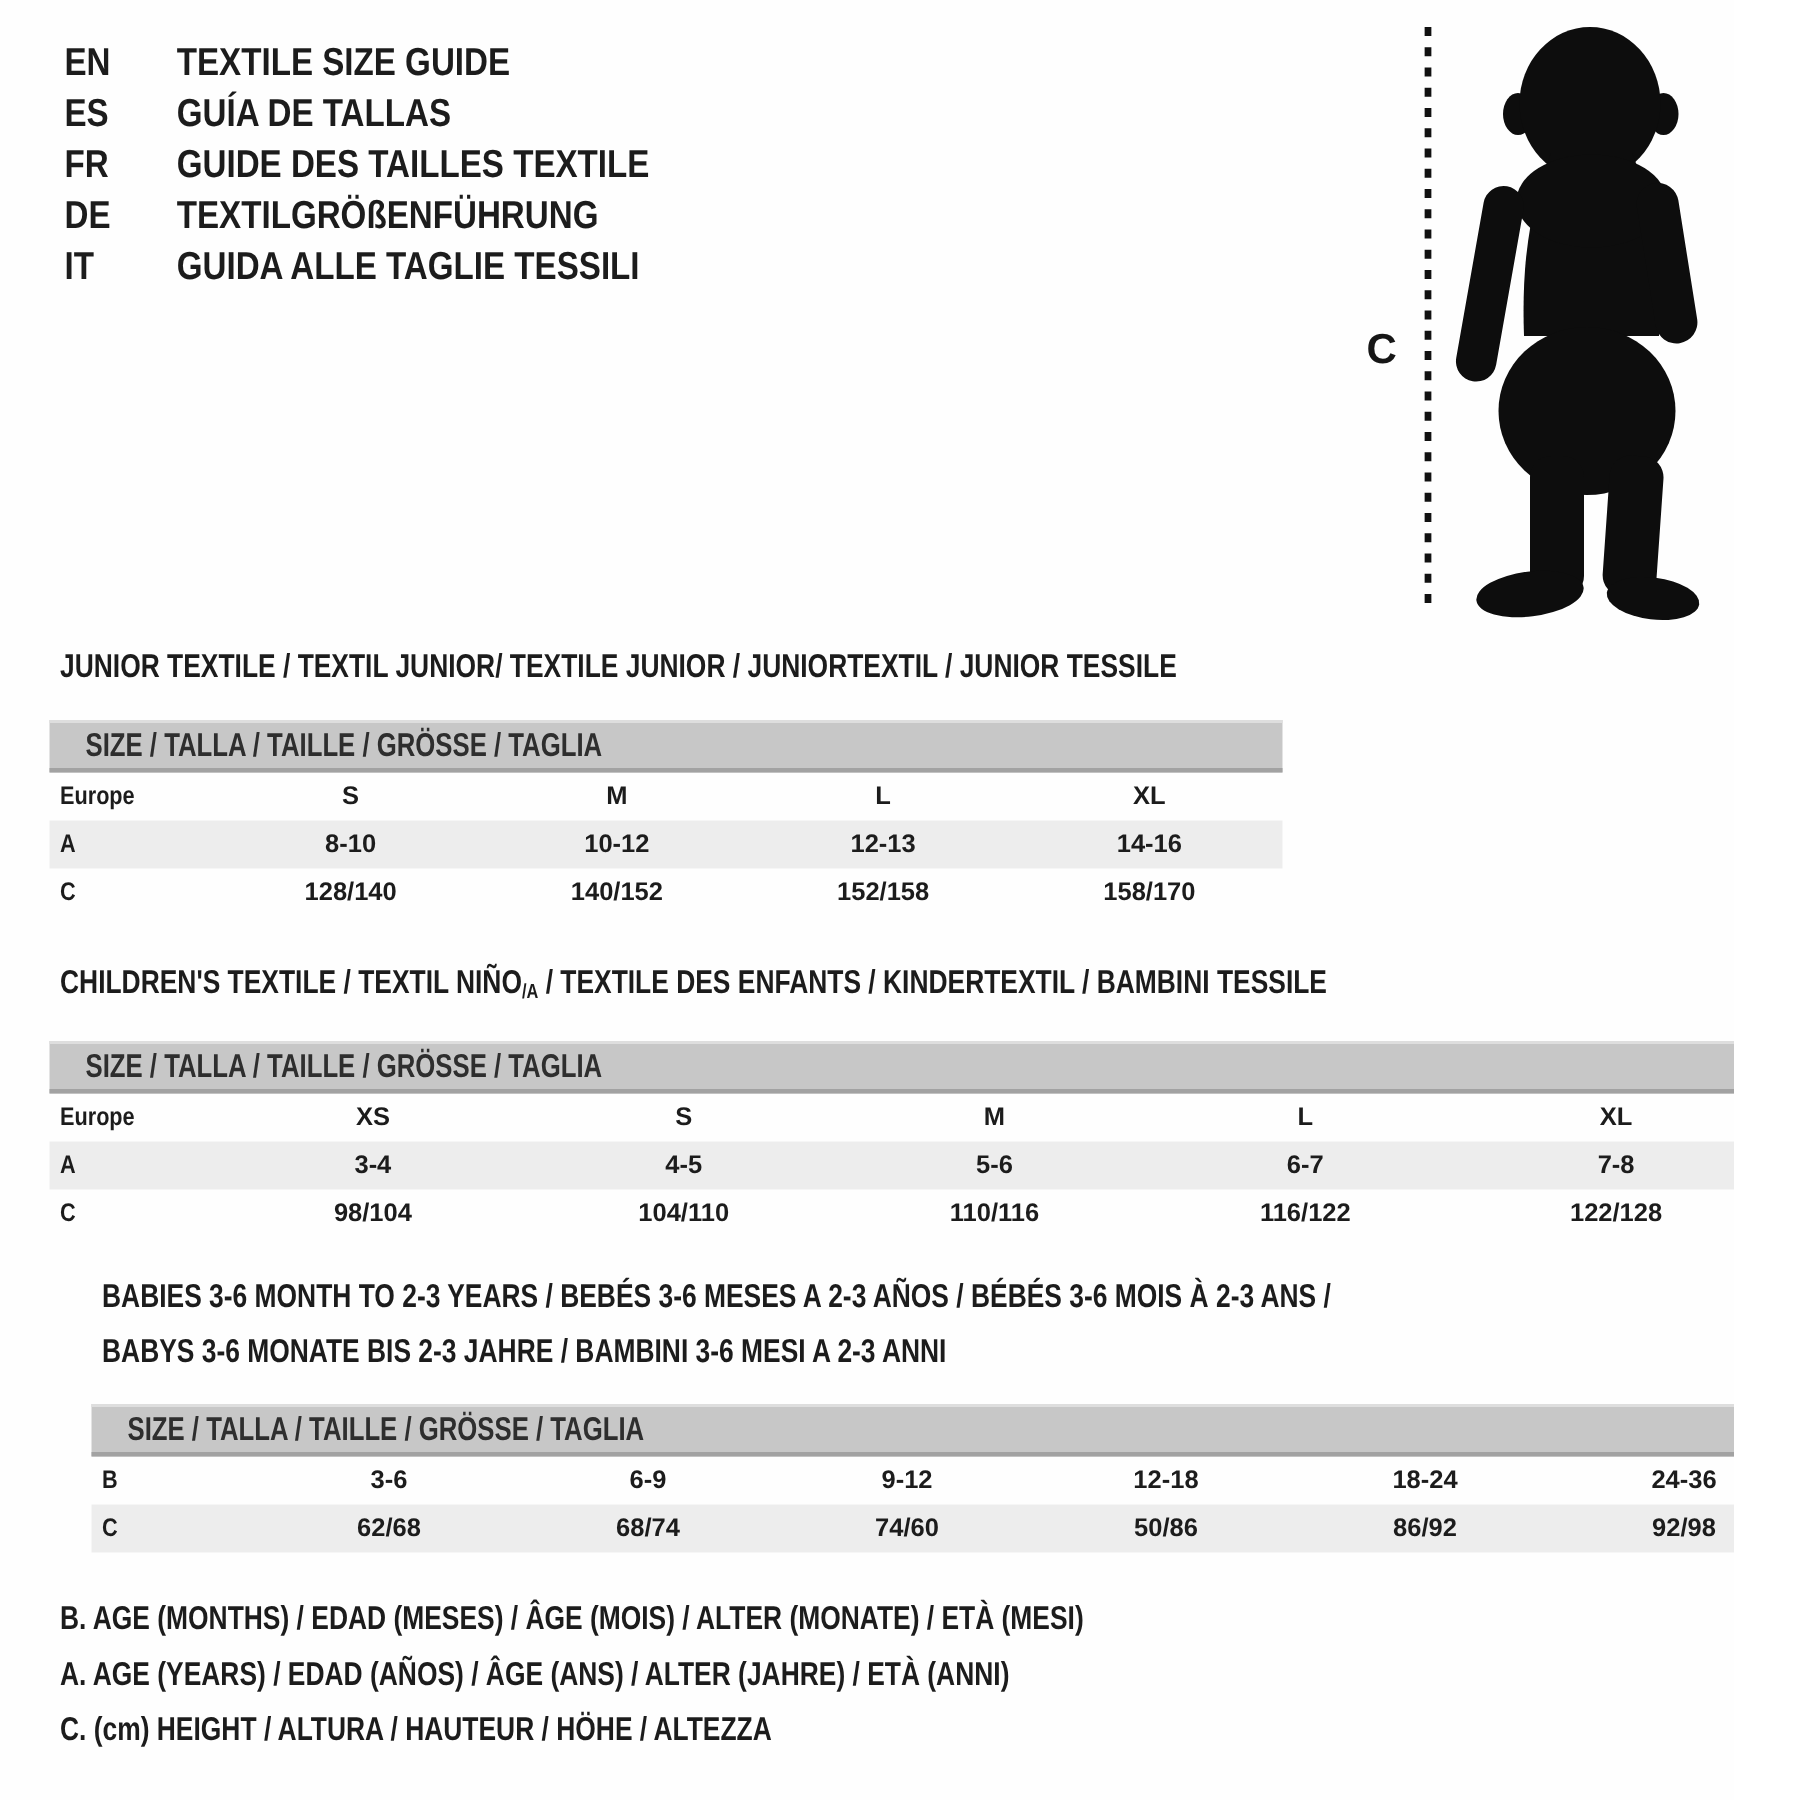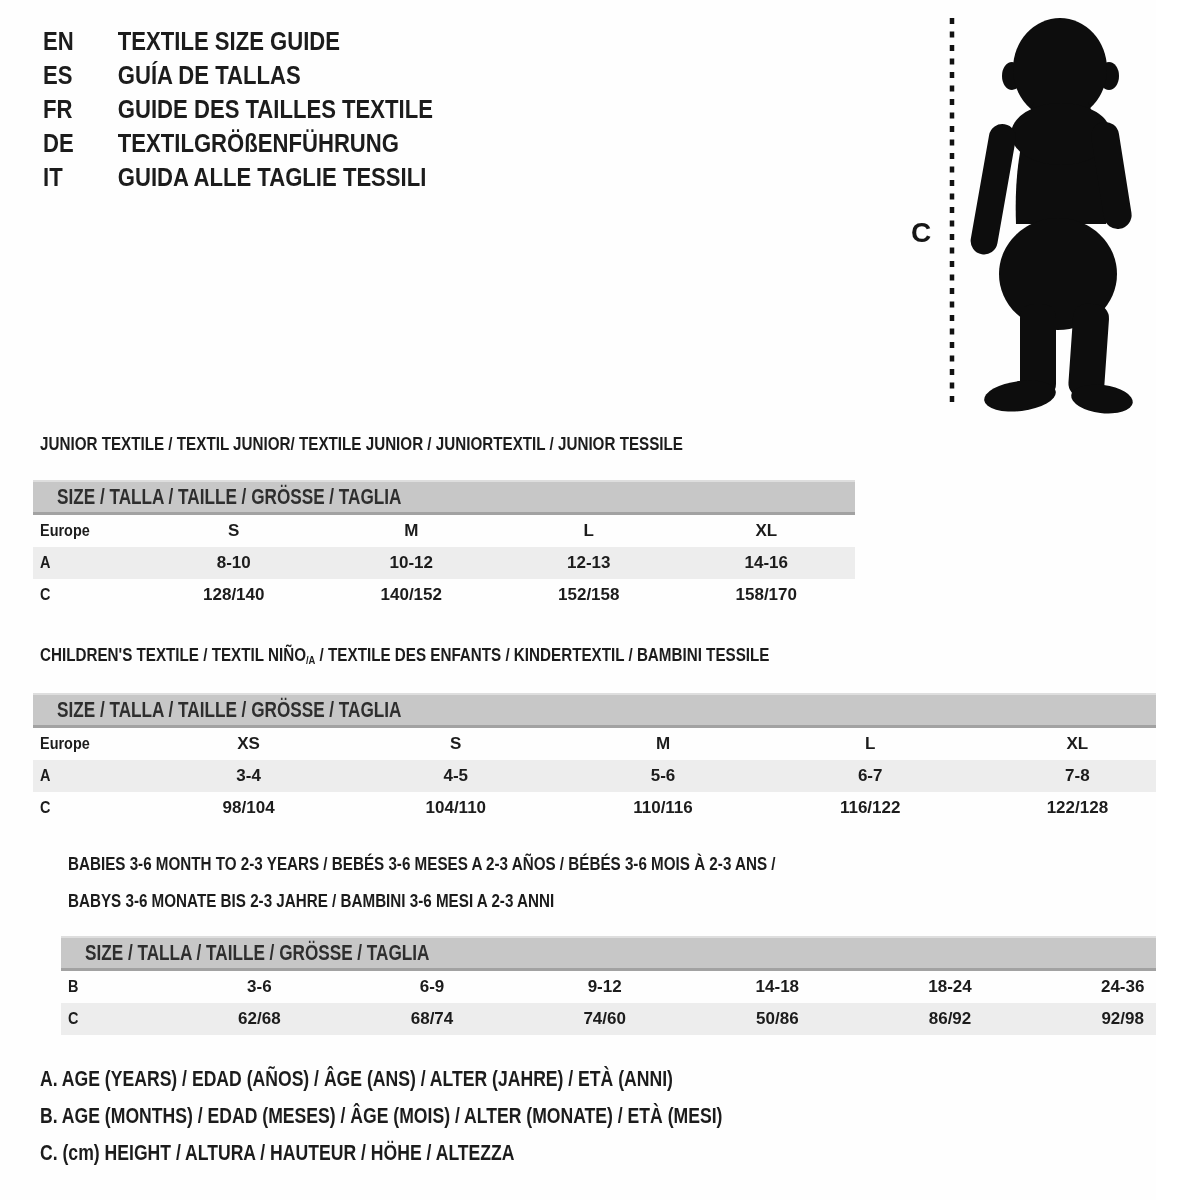--- a/index.html
+++ b/index.html
@@ -20,21 +20,21 @@
   .lang-code{width:88px;}
 
   
   .figure{position:absolute;left:885px;top:6px;}
 
   
   .section{position:absolute;left:33px;}
   .sec-junior{top:432px;width:822px;}
   .sec-children{top:643px;width:1148px;}
   .sec-babies{top:845px;width:1148px;margin-left:28px;}
-  .sec-title{font-size:19px;line-height:24px;margin-left:7px;}
+  .sec-title{font-size:22px;line-height:24px;margin-left:7px;}
   .sec-title .sub{font-size:0.62em;vertical-align:-0.22em;}
   .babies-title{line-height:37px;}
 
   .size-bar{background:#c7c7c7;border-top:2px solid #dedede;border-bottom:3px solid #a2a2a2;
     height:30px;line-height:30px;padding-left:24px;font-size:22px;color:#2e2e2e;}
   .bar-junior{margin-top:24px;}
   .bar-children{margin-top:21px;}
   .bar-babies{margin-top:17px;}
 
   .trow{display:grid;height:32px;line-height:32px;font-size:17px;align-items:center;}
@@ -175,34 +175,34 @@
       <span class="cond">BABYS 3-6 MONATE BIS 2-3 JAHRE / BAMBINI 3-6 MESI A 2-3 ANNI</span>
     </div>
     <div class="size-bar bar-babies">
       <span class="cond78">SIZE / TALLA / TAILLE / GRÖSSE / TAGLIA</span>
     </div>
     <div class="trow">
       <span class="lbl"><span class="cond85">B</span></span>
       <span class="cell">3-6</span>
       <span class="cell">6-9</span>
       <span class="cell">9-12</span>
-      <span class="cell">14-18</span>
+      <span class="cell">12-18</span>
       <span class="cell">18-24</span>
       <span class="cell">24-36</span>
     </div>
     <div class="trow stripe">
       <span class="lbl"><span class="cond85">C</span></span>
       <span class="cell">62/68</span>
       <span class="cell">68/74</span>
       <span class="cell">74/60</span>
       <span class="cell">50/86</span>
       <span class="cell">86/92</span>
       <span class="cell">92/98</span>
     </div>
   </div>
 
   <div class="legend">
+    <div class="legend-line"><span class="cond">B. AGE (MONTHS) / EDAD (MESES) / ÂGE (MOIS) / ALTER (MONATE) / ETÀ (MESI)</span></div>
     <div class="legend-line"><span class="cond">A. AGE (YEARS) / EDAD (AÑOS) / ÂGE (ANS) / ALTER (JAHRE) / ETÀ (ANNI)</span></div>
-    <div class="legend-line"><span class="cond">B. AGE (MONTHS) / EDAD (MESES) / ÂGE (MOIS) / ALTER (MONATE) / ETÀ (MESI)</span></div>
     <div class="legend-line"><span class="cond">C. (cm) HEIGHT / ALTURA / HAUTEUR / HÖHE / ALTEZZA</span></div>
   </div>
 
 </div>
 
 </body></html>

